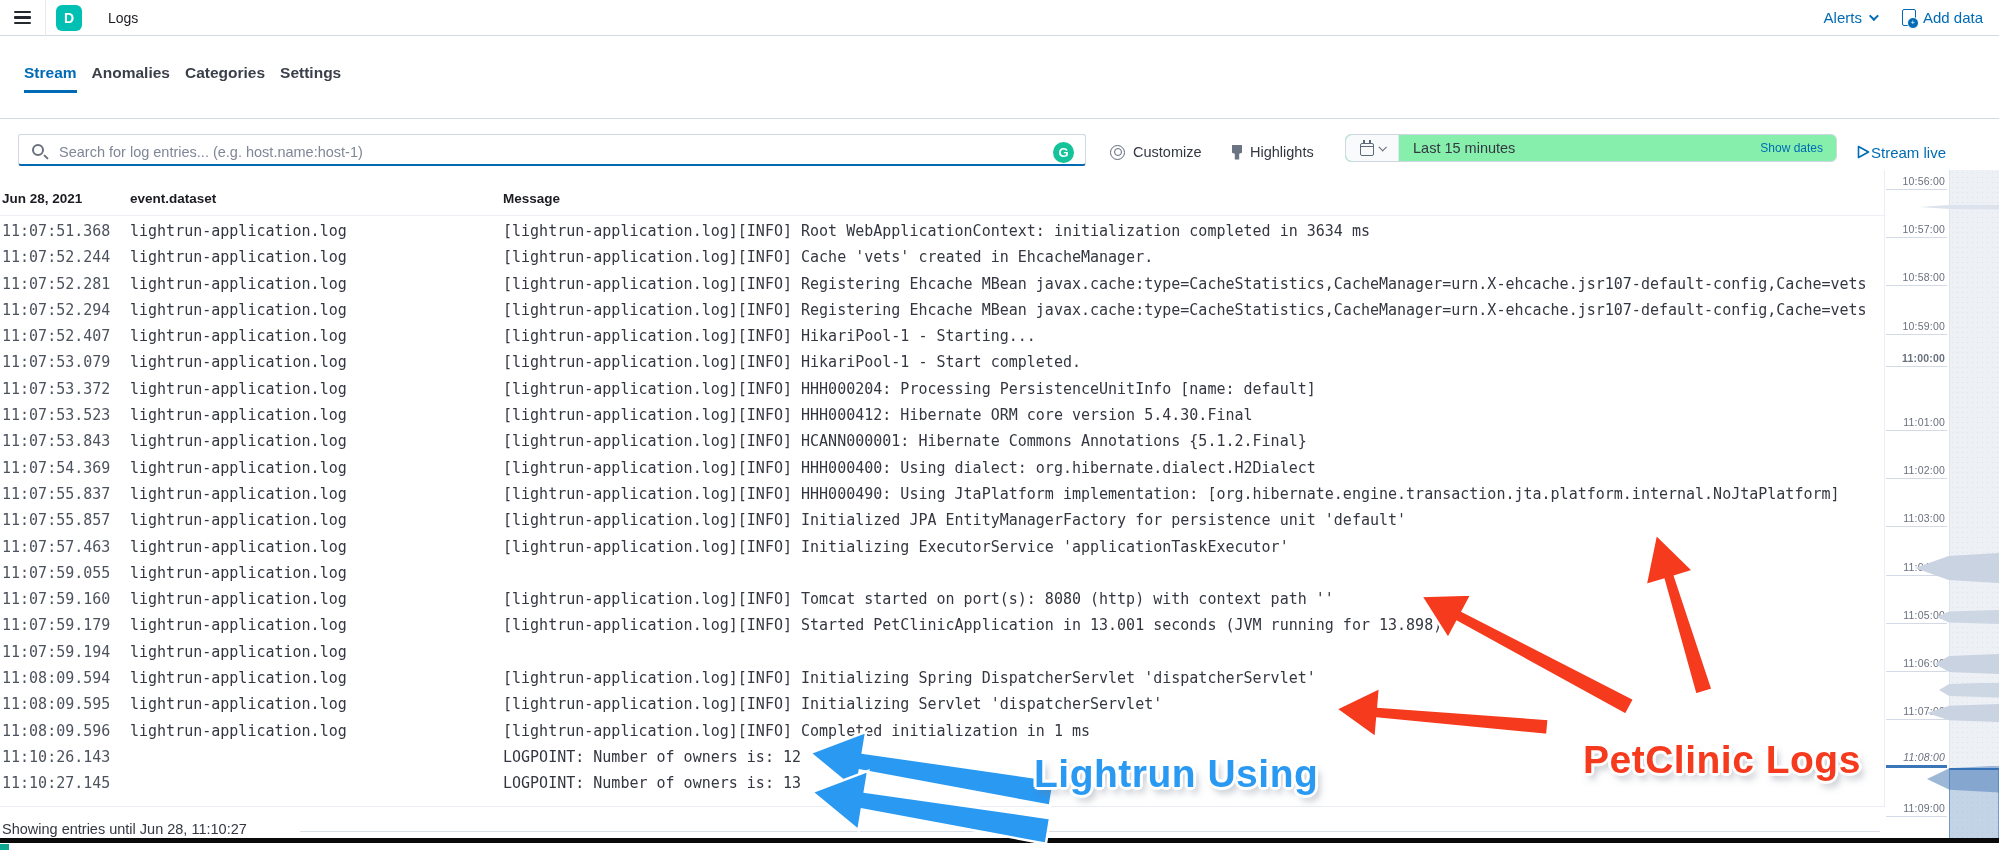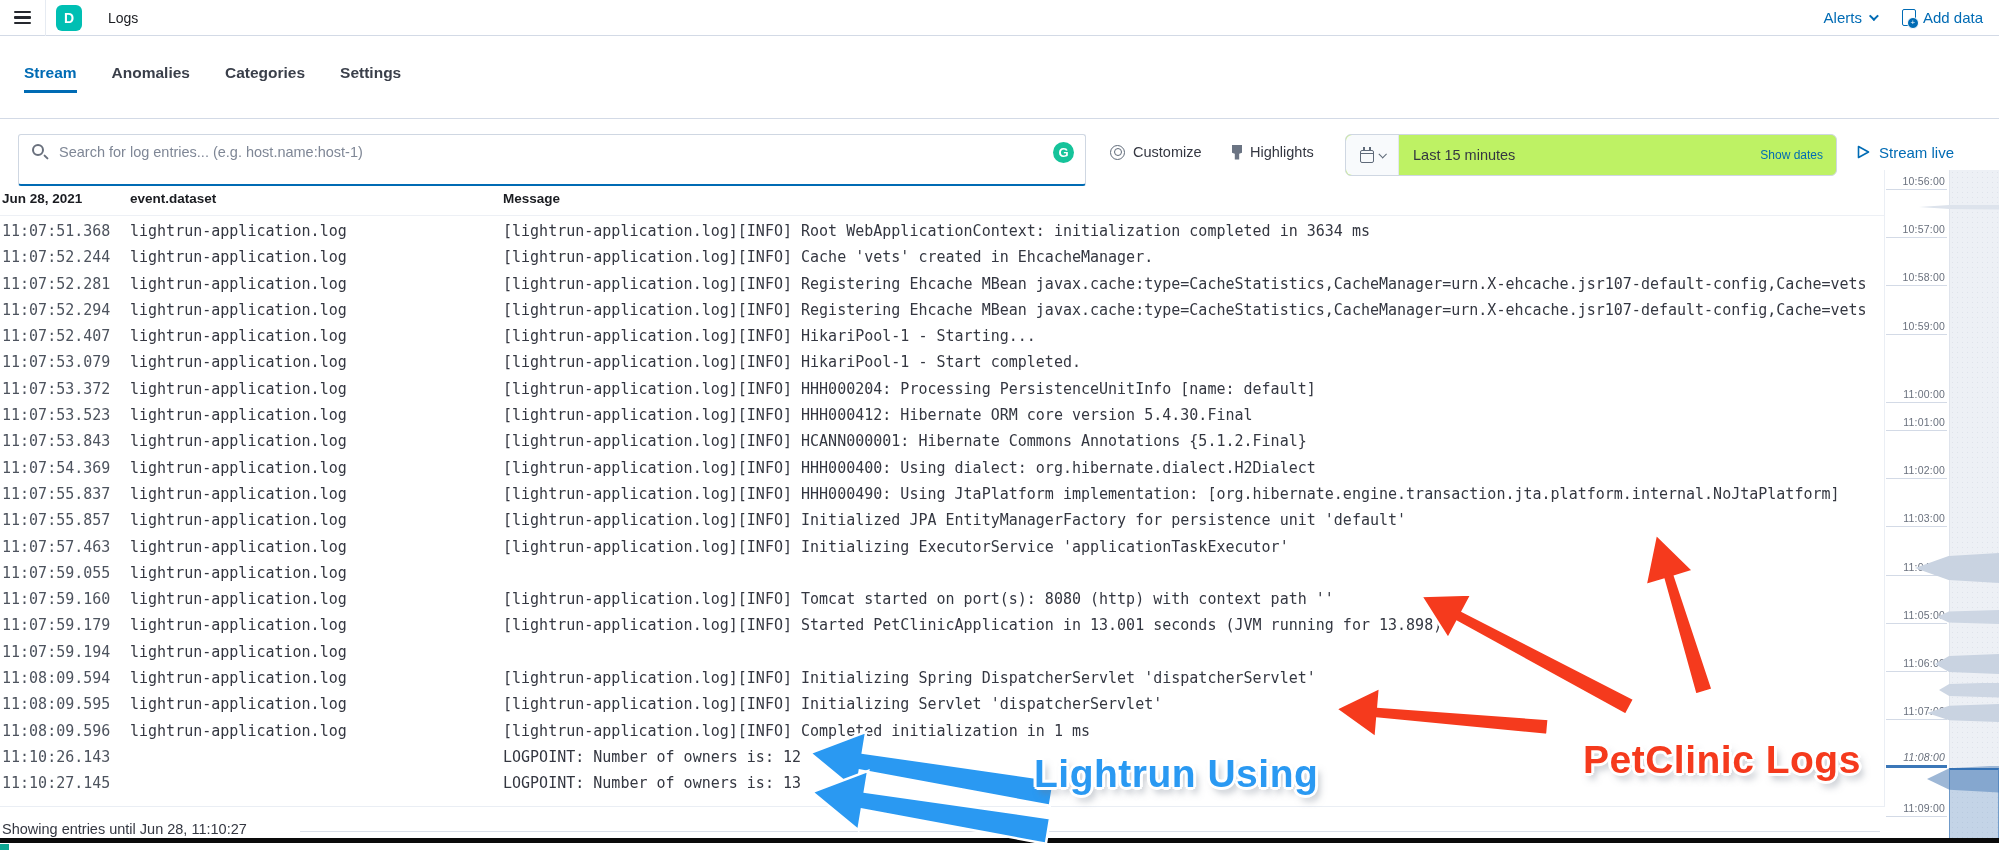--- a/index.html
+++ b/index.html
@@ -18,52 +18,52 @@
     font-weight:bold;font-size:14px;display:flex;align-items:center;justify-content:center;margin-left:10px;}
   .app-title{font-size:14px;color:#1a1c21;margin-left:26px;}
   .header-right{margin-left:auto;display:flex;align-items:center;gap:26px;padding-right:16px;}
   .hdr-link{display:flex;align-items:center;gap:7px;color:#006bb4;font-size:15px;cursor:pointer;}
   .chev{display:inline-block;width:7px;height:7px;border-right:2px solid #006bb4;
     border-bottom:2px solid #006bb4;transform:rotate(45deg) translateY(-2px);}
   .adddata-ic{position:relative;width:14px;height:17px;border:1.6px solid #006bb4;border-radius:2px;}
   .adddata-ic::after{content:"+";position:absolute;right:-4px;bottom:-4px;width:10px;height:10px;
     border-radius:50%;background:#006bb4;color:#fff;font-size:8px;line-height:10px;text-align:center;border:1px solid #fff;}
   
-  .tabs{position:absolute;left:24px;top:56px;display:flex;gap:35px;}
+  .tabs{position:absolute;left:24px;top:56px;display:flex;gap:15px;}
   .tab{font-size:15.5px;font-weight:600;color:#3a3f4a;line-height:34px;cursor:pointer;border-bottom:3px solid transparent;}
   .tab.active{color:#006bb4;border-bottom-color:#006bb4;}
   .tabs-divider{position:absolute;left:0;top:118px;width:1999px;height:1px;background:#d3dae6;}
   
-  .search-box{position:absolute;left:18px;top:134px;width:1068px;height:52px;background:#fff;
+  .search-box{position:absolute;left:18px;top:134px;width:1068px;height:32px;background:#fff;
     border:1px solid #cfd7e2;border-bottom:2px solid #006bb4;border-radius:3px;}
   .mag{position:absolute;left:13px;top:9px;width:12px;height:12px;border:2px solid #69707d;border-radius:50%;}
   .mag::after{content:"";position:absolute;left:9px;top:10px;width:6px;height:2px;background:#69707d;
     transform:rotate(45deg);border-radius:1px;}
   .search-box input{position:absolute;left:40px;top:0;width:990px;height:33px;border:none;outline:none;
     font-size:14.5px;color:#343741;font-family:"Liberation Sans",sans-serif;background:transparent;}
   .search-box input::placeholder{color:#7f8796;opacity:1;}
   .grammarly{position:absolute;right:11px;top:7px;width:21px;height:21px;border-radius:50%;background:#15c39a;
     color:#fff;font-size:13px;font-weight:bold;text-align:center;line-height:21px;cursor:pointer;}
   .tb-btn{position:absolute;top:134px;height:36px;display:flex;align-items:center;gap:8px;cursor:pointer;
     font-size:14.5px;color:#343741;}
   .ic-target{position:relative;width:15px;height:15px;border:1.6px solid #5f6a79;border-radius:50%;}
   .ic-target::after{content:"";position:absolute;left:2.6px;top:2.6px;width:6px;height:6px;border:1.6px solid #5f6a79;border-radius:50%;}
   .ic-brush{width:10px;height:15px;background:#6b7483;clip-path:polygon(0 0,100% 0,100% 55%,72% 62%,72% 100%,28% 100%,28% 62%,0 55%);}
-  .date-group{position:absolute;left:1345px;top:134px;width:492px;height:42px;border:1px solid #cfd7e2;
-    border-radius:6px;background:#bef264;display:flex;align-items:center;}
+  .date-group{position:absolute;left:1345px;top:134px;width:492px;height:28px;border:1px solid #cfd7e2;
+    border-radius:6px;background:#86efac;display:flex;align-items:center;}
   .cal-btn{width:53px;height:100%;display:flex;align-items:center;justify-content:center;gap:5px;
     border-right:1px solid #e2e7ee;background:#f8fafc;border-radius:6px 0 0 6px;cursor:pointer;}
   .ic-cal{position:relative;width:14px;height:13px;border:1.6px solid #5f6a79;border-radius:2px;margin-top:2px;}
   .ic-cal::before{content:"";position:absolute;left:2px;top:-4px;width:2px;height:3px;background:#5f6a79;box-shadow:6px 0 0 #5f6a79;}
   .ic-cal::after{content:"";position:absolute;left:0;top:2px;width:100%;height:1.5px;background:#5f6a79;}
   .chev-g{display:inline-block;width:6px;height:6px;border-right:1.8px solid #5f6a79;border-bottom:1.8px solid #5f6a79;
     transform:rotate(45deg) translateY(-1px);}
   .range-label{padding-left:14px;font-size:14.5px;color:#343741;cursor:pointer;}
   .show-dates{margin-left:auto;padding-right:13px;color:#006bb4;font-size:12px;cursor:pointer;}
-  .stream-live{position:absolute;left:1856px;top:134px;height:36px;display:flex;align-items:center;gap:8px;
+  .stream-live{position:absolute;left:1856px;top:134px;height:36px;display:flex;align-items:center;
     color:#006bb4;font-size:15px;cursor:pointer;}
   
   .col-hdr{position:absolute;top:191px;font-size:13.5px;font-weight:600;color:#1a1c21;}
   .hdr-rule{position:absolute;left:0;top:215px;width:1885px;height:1px;background:#edf0f5;}
   #log-rows{position:absolute;left:0;top:218px;width:1885px;}
   .log-row{position:relative;height:26.3px;font-family:"DejaVu Sans Mono",monospace;font-size:15px;
     line-height:26.3px;white-space:nowrap;cursor:pointer;}
   .log-row .t{position:absolute;left:2px;color:#4d535e;}
   .log-row .d{position:absolute;left:130px;color:#343741;}
   .log-row .m{position:absolute;left:503px;color:#343741;}
@@ -280,21 +280,21 @@
     </div>
     <div class="mm-tick" style="top: 220.2px;">
       <div class="mm-label">10:57:00</div>
     </div>
     <div class="mm-tick" style="top: 268.4px;">
       <div class="mm-label">10:58:00</div>
     </div>
     <div class="mm-tick" style="top: 316.6px;">
       <div class="mm-label">10:59:00</div>
     </div>
-    <div class="mm-tick" style="top: 385px;">
+    <div class="mm-tick" style="top: 349px; font-weight: bold;">
       <div class="mm-label">11:00:00</div>
     </div>
     <div class="mm-tick" style="top: 413px;">
       <div class="mm-label">11:01:00</div>
     </div>
     <div class="mm-tick" style="top: 461.2px;">
       <div class="mm-label">11:02:00</div>
     </div>
     <div class="mm-tick" style="top: 509.4px;">
       <div class="mm-label">11:03:00</div>

